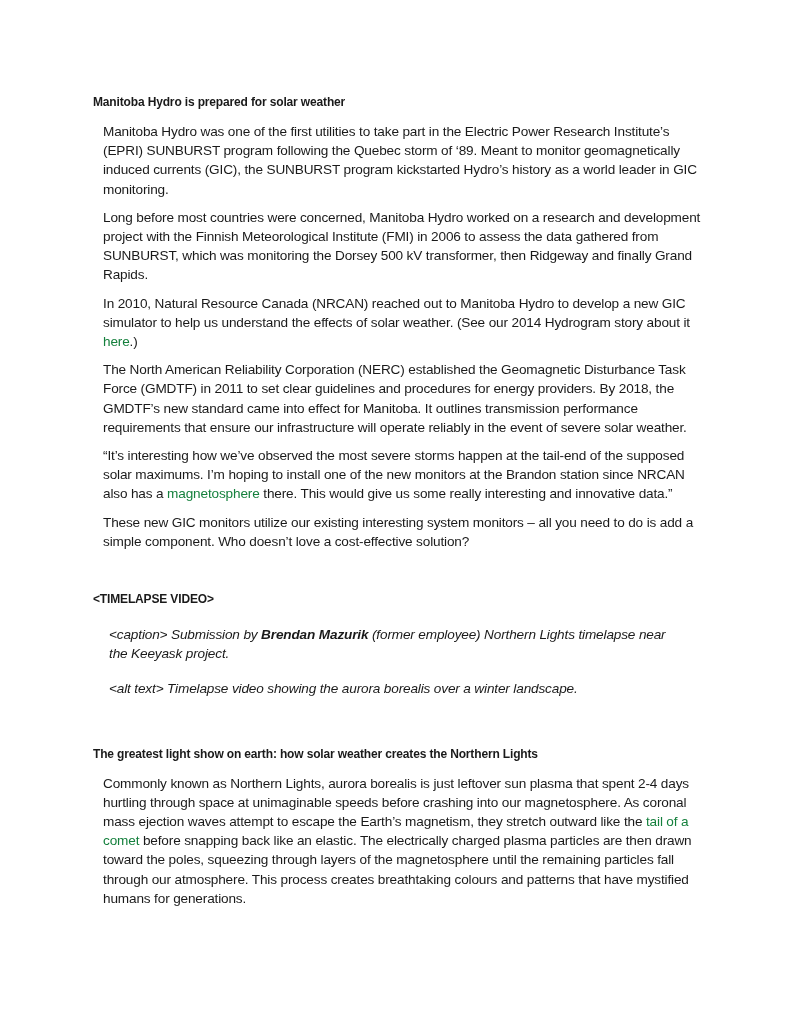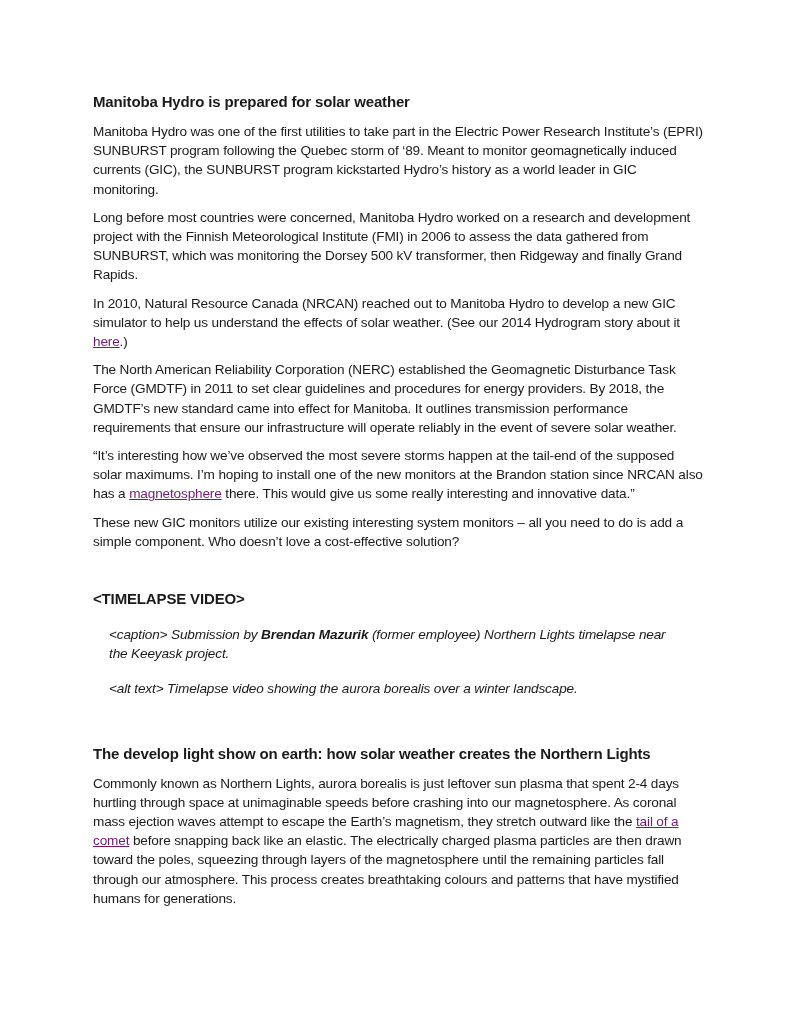--- a/index.html
+++ b/index.html
@@ -1,21 +1,21 @@
 <!DOCTYPE html>
 <html><head>
 <meta charset="utf-8">
 <style>
   html, body { margin:0; padding:0; background:#ffffff; }
   body { width:791px; height:1024px; position:relative; overflow:hidden;
          font-family:"Liberation Sans", sans-serif; color:#1a1a1a; }
   .page { position:absolute; left:93px; top:92px; width:610px; font-size:13.6px; line-height:19.2px; letter-spacing:-0.15px; }
-  h2 { font-size:15px; font-weight:bold; margin:0 0 10px 0; line-height:20px; }
-  p { margin:0 0 9px 0; }
-  a { color:#701a75; text-decoration:underline; }
+  h2 { font-size:12px; font-weight:bold; margin:0 0 10px 0; line-height:20px; }
+  p { margin:0 0 9px 10px; }
+  a { color:#15803d; }
   .spacer { height:29px; }
   .caption { font-style:italic; margin:16px; }
   .caption b { font-weight:bold; }
 </style>
 </head>
 <body>
 
 <div class="page">
   <h2>Manitoba Hydro is prepared for solar weather</h2>
   <p>Manitoba Hydro was one of the first utilities to take part in the Electric Power Research Institute’s (EPRI) SUNBURST program following the Quebec storm of ‘89. Meant to monitor geomagnetically induced currents (GIC), the SUNBURST program kickstarted Hydro’s history as a world leader in GIC monitoring.</p>
@@ -24,15 +24,15 @@
   <p>The North American Reliability Corporation (NERC) established the Geomagnetic Disturbance Task Force (GMDTF) in 2011 to set clear guidelines and procedures for energy providers. By 2018, the GMDTF’s new standard came into effect for Manitoba. It outlines transmission performance requirements that ensure our infrastructure will operate reliably in the event of severe solar weather.</p>
   <p><span>“It’s interesting how we’ve observed the most severe storms happen at the tail-end of the supposed solar maximums. I’m hoping to install one of the new monitors at the Brandon station since NRCAN also has a </span><a>magnetosphere</a><span> there. This would give us some really interesting and innovative data.”</span></p>
   <p>These new GIC monitors utilize our existing interesting system monitors – all you need to do is add a simple component. Who doesn’t love a cost-effective solution?</p>
 
   <div class="spacer"></div>
   <h2>&lt;TIMELAPSE VIDEO&gt;</h2>
   <p class="caption"><span>&lt;caption&gt; Submission by </span><b>Brendan Mazurik</b><span> (former employee) Northern Lights timelapse near the Keeyask project.</span></p>
   <p class="caption">&lt;alt text&gt; Timelapse video showing the aurora borealis over a winter landscape.</p>
 
   <div class="spacer"></div>
-  <h2>The develop light show on earth: how solar weather creates the Northern Lights</h2>
+  <h2>The greatest light show on earth: how solar weather creates the Northern Lights</h2>
   <p><span>Commonly known as Northern Lights, aurora borealis is just leftover sun plasma that spent 2-4 days hurtling through space at unimaginable speeds before crashing into our magnetosphere. As coronal mass ejection waves attempt to escape the Earth’s magnetism, they stretch outward like the </span><a>tail of a comet</a><span> before snapping back like an elastic. The electrically charged plasma particles are then drawn toward the poles, squeezing through layers of the magnetosphere until the remaining particles fall through our atmosphere. This process creates breathtaking colours and patterns that have mystified humans for generations.</span></p>
 </div>
 
 </body></html>

